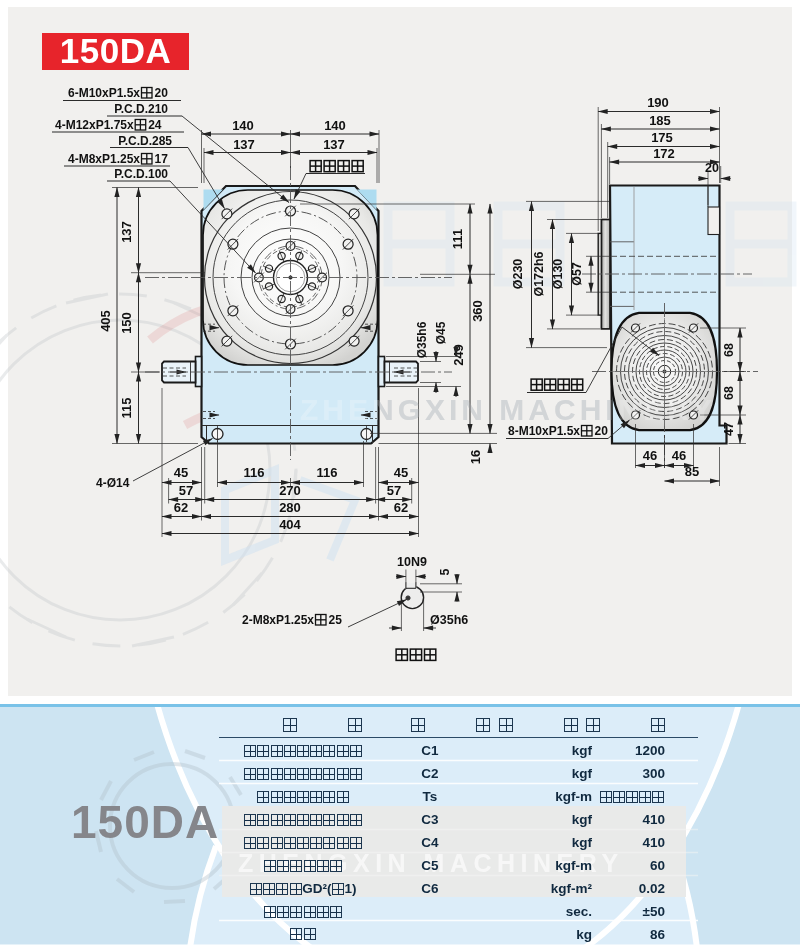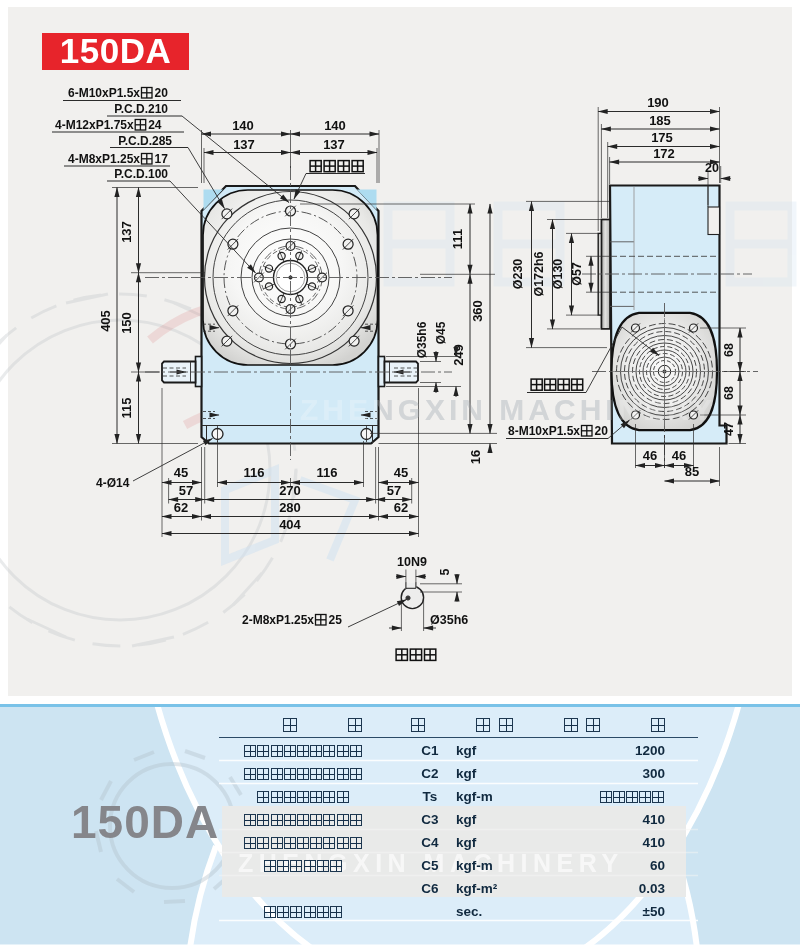--- a/index.html
+++ b/index.html
@@ -9,21 +9,21 @@
 #band { position:absolute; left:0; top:704px; width:800px; height:242px; }
 #bandsvg { position:absolute; left:0; top:0; }
 #model { position:absolute; left:71px; top:795px; font-size:46px; font-weight:bold; color:#85868b; letter-spacing:1px; }
 .cj { display:inline-block; border:1.3px solid #1d3750; position:relative; margin:0 0.6px; vertical-align:middle; }
 .cj::before { content:""; position:absolute; left:0; right:0; top:50%; border-top:1.2px solid #16304a; }
 .cj::after { content:""; position:absolute; top:0; bottom:0; left:50%; border-left:1.2px solid #16304a; }
 .lt { font-size:13.5px; font-weight:bold; color:#10293f; vertical-align:middle; }
 .trow { position:absolute; left:0; width:648px; height:17px; line-height:17px; }
 .c-item { position:absolute; left:210px; width:186px; text-align:center; }
 .c-sym { position:absolute; left:400px; width:60px; text-align:center; }
-.c-unit { position:absolute; left:456px; width:80px; text-align:left; }
+.c-unit { position:absolute; left:512px; width:80px; text-align:right; }
 .c-val { position:absolute; left:565px; width:100px; text-align:right; }
 .thead { position:absolute; height:16px; }
 .thead > div { position:absolute; top:0; white-space:nowrap; }
 #hline { position:absolute; left:219px; top:737px; width:479px; border-top:1.6px solid #2b4a66; }
 </style></head>
 <body>
 <div id="page">
 
 <div id="band">
       <svg id="bandsvg" width="800" height="242" viewBox="0 0 800 242">
@@ -105,32 +105,39 @@
     </div>
 
 <div class="trow" style="top:856.0px">
 <div class="c-item"><span class="cj" style="width:12px;height:12px"></span><span class="cj" style="width:12px;height:12px"></span><span class="cj" style="width:12px;height:12px"></span><span class="cj" style="width:12px;height:12px"></span><span class="cj" style="width:12px;height:12px"></span><span class="cj" style="width:12px;height:12px"></span></div>
 <div class="c-sym"><span class="lt">C5</span></div>
 <div class="c-unit"><span class="lt">kgf-m</span></div>
 <div class="c-val"><span class="lt">60</span></div>
     </div>
 
 <div class="trow" style="top:879.0px">
+<div class="c-item"><span class="cj" style="width:12px;height:12px"></span><span class="cj" style="width:12px;height:12px"></span><span class="cj" style="width:12px;height:12px"></span><span class="cj" style="width:12px;height:12px"></span><span class="lt">GD²(</span><span class="cj" style="width:12px;height:12px"></span><span class="lt">1)</span></div>
 <div class="c-sym"><span class="lt">C6</span></div>
 <div class="c-unit"><span class="lt">kgf-m²</span></div>
-<div class="c-val"><span class="lt">0.03</span></div>
+<div class="c-val"><span class="lt">0.02</span></div>
     </div>
 
 <div class="trow" style="top:902.0px">
 <div class="c-item"><span class="cj" style="width:12px;height:12px"></span><span class="cj" style="width:12px;height:12px"></span><span class="cj" style="width:12px;height:12px"></span><span class="cj" style="width:12px;height:12px"></span><span class="cj" style="width:12px;height:12px"></span><span class="cj" style="width:12px;height:12px"></span></div>
 <div class="c-sym"><span class="lt"></span></div>
 <div class="c-unit"><span class="lt">sec.</span></div>
 <div class="c-val"><span class="lt">±50</span></div>
     </div>
 
+<div class="trow" style="top:924.5px">
+<div class="c-item"><span class="cj" style="width:12px;height:12px"></span><span class="cj" style="width:12px;height:12px"></span></div>
+<div class="c-sym"><span class="lt"></span></div>
+<div class="c-unit"><span class="lt">kg</span></div>
+<div class="c-val"><span class="lt">86</span></div>
+    </div>
 
 <svg id="draw" width="800" height="704" viewBox="0 0 800 704">
 <defs>
 <marker id="ar_e" markerWidth="12" markerHeight="8" refX="10.5" refY="4" orient="auto" markerUnits="userSpaceOnUse">
           <path d="M11,4 L1,1.4 L1,6.6 Z" fill="#222"></path>
         </marker>
 <marker id="ar_s" markerWidth="12" markerHeight="8" refX="1.5" refY="4" orient="auto" markerUnits="userSpaceOnUse">
           <path d="M1,4 L11,1.4 L11,6.6 Z" fill="#222"></path>
         </marker>
 <radialGradient id="plateG" cx="48%" cy="42%" r="64%">

